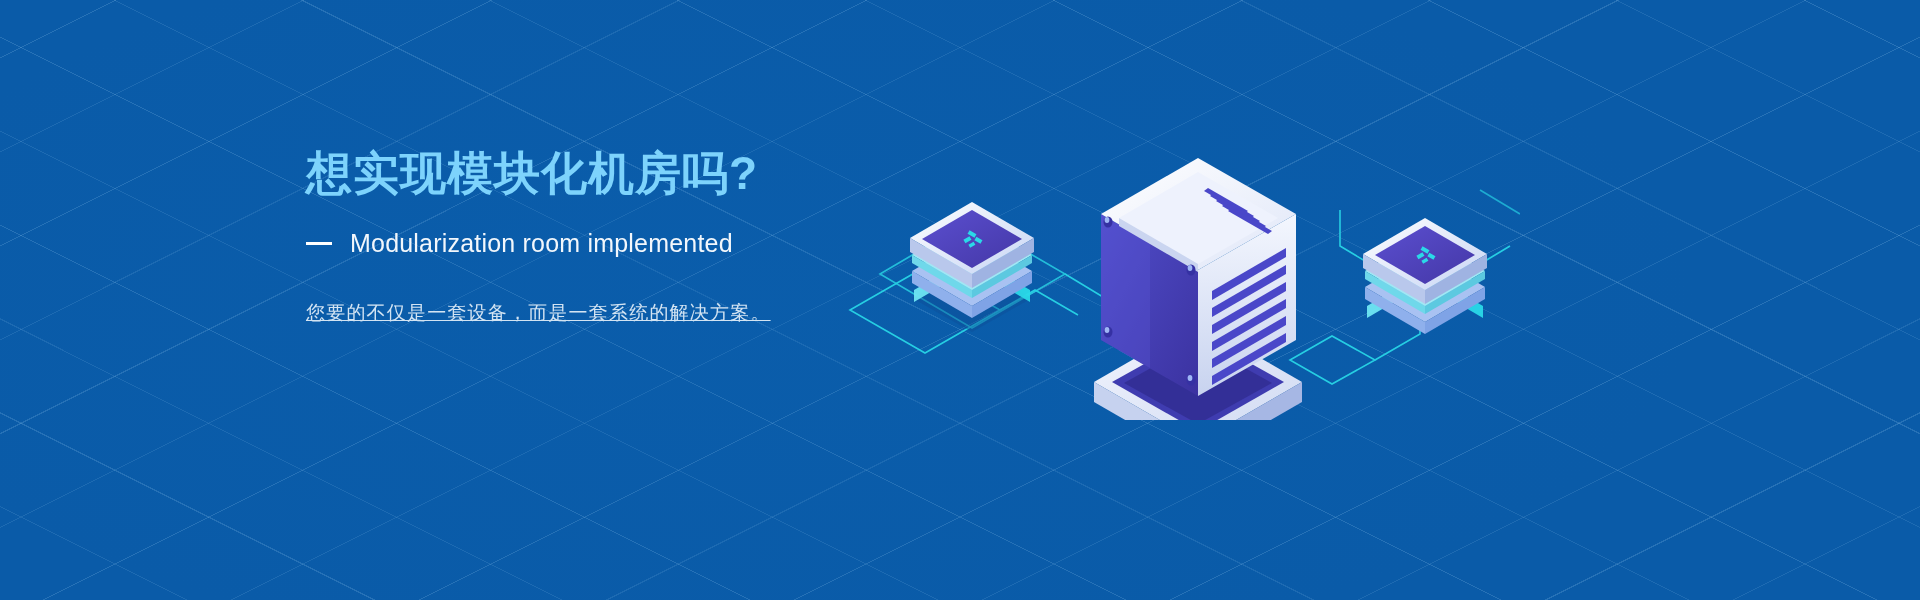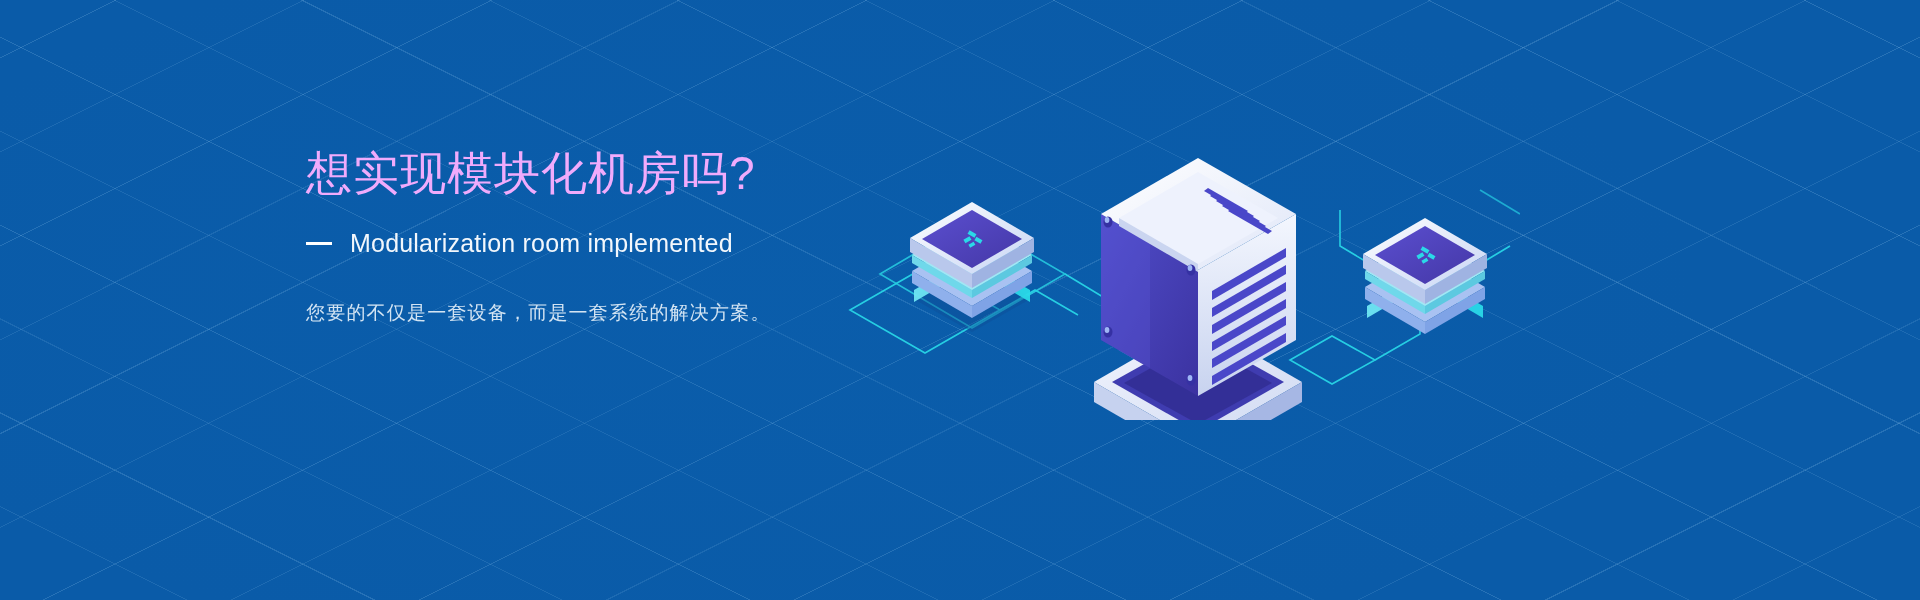--- a/index.html
+++ b/index.html
@@ -51,23 +51,23 @@
   }
 
   
   .copy {
     position: absolute;
     left: 306px;
     top: 146px;
     width: 620px;
   }
   .headline {
-    color: #f0abfc;
+    color: #7dd3fc;
     font-size: 46px;
-    font-weight: normal;
+    font-weight: bold;
     letter-spacing: 1px;
     line-height: 1.2;
     margin: 0;
     white-space: nowrap;
   }
   .sub-row {
     display: flex;
     align-items: center;
     margin-top: 28px;
   }
@@ -86,20 +86,21 @@
     letter-spacing: 0.2px;
     white-space: nowrap;
   }
   .desc {
     margin-top: 40px;
     color: #d3e4f3;
     font-size: 19px;
     letter-spacing: 1.2px;
     line-height: 1.6;
     white-space: nowrap;
+    text-decoration: underline;
   }
 
   
   .art {
     position: absolute;
     left: 820px;
     top: 60px;
     width: 700px;
     height: 360px;
   }

